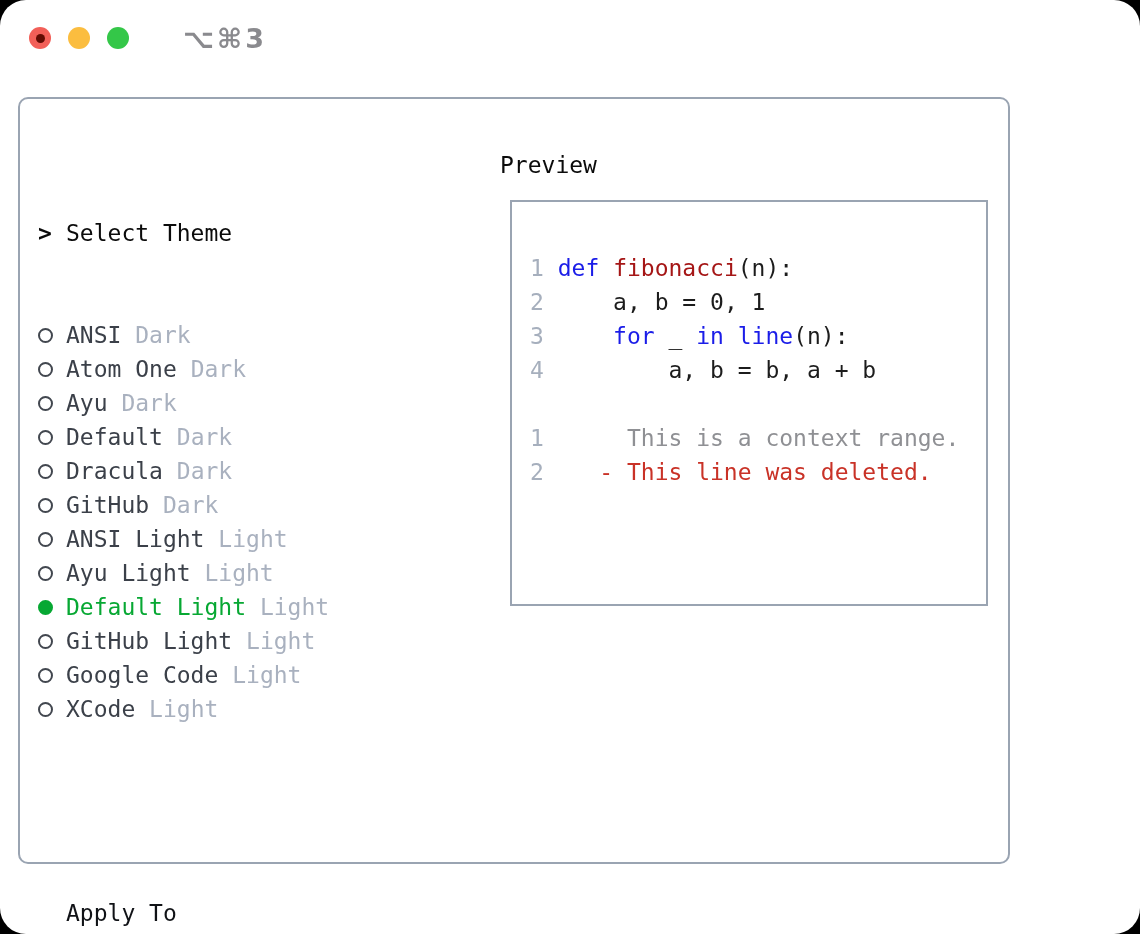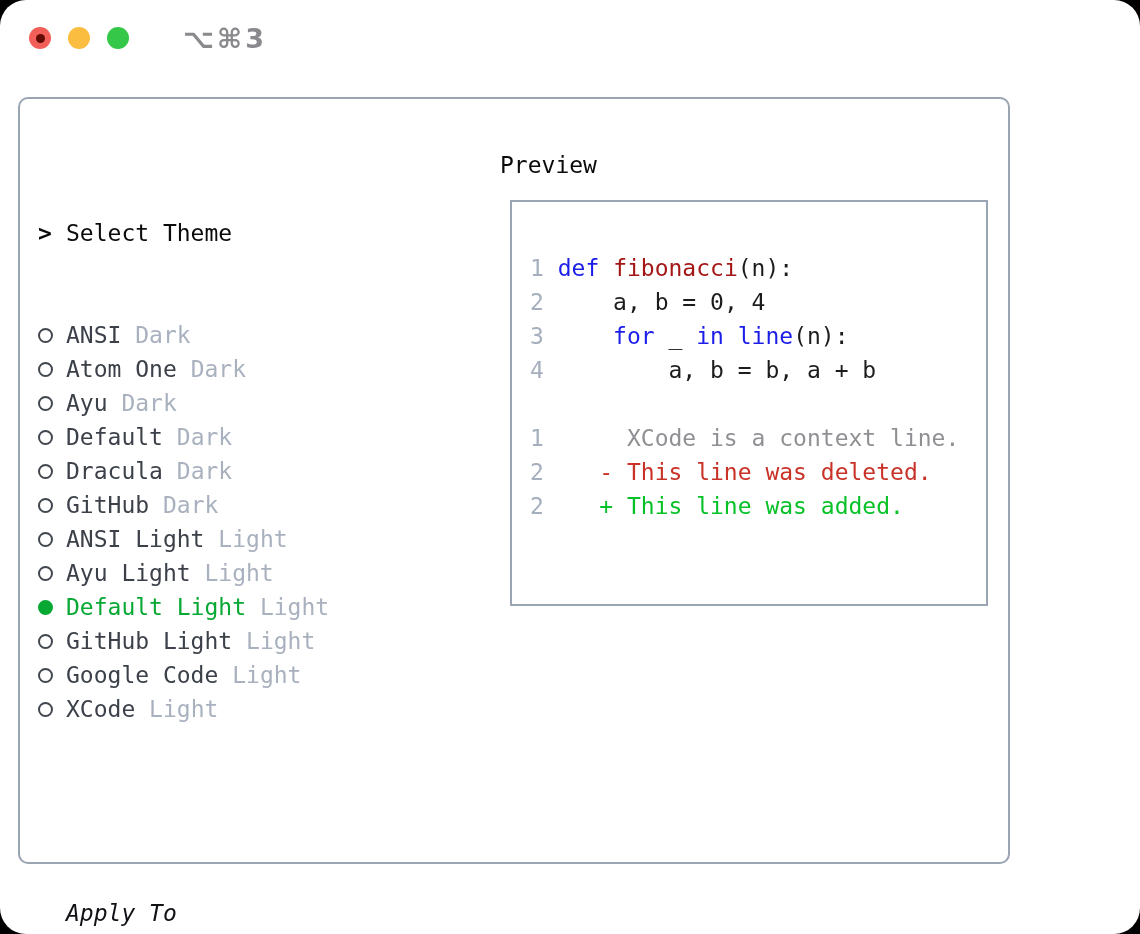--- a/index.html
+++ b/index.html
@@ -56,21 +56,21 @@
   .cursor { font-weight: bold; color: #0b0b0b; }
   .radio {
     width: 15px; height: 15px; box-sizing: border-box;
     border: 2px solid #42474f; border-radius: 50%;
   }
   .radio.sel { border-color: var(--selected-green); background: var(--selected-green); }
   .hdr { font-weight: normal; color: #0b0b0b; }
   .item-name { color: var(--item-text); }
   .item-variant { color: var(--muted-text); }
   .theme-row.sel .item-name { color: var(--selected-green); }
-  .apply-title { color: #101216; font-style: italic; }
+  .apply-title { color: #101216; }
   .gap { height: 34px; }
   
   .preview-title {
     position: absolute; left: 480px; top: 49px;
     font-size: 23px; line-height: 34px; font-weight: normal; color: #0b0b0b;
   }
   .preview-box {
     position: absolute; left: 490px; top: 101px;
     width: 478px; height: 406px;
     border: 2px solid var(--panel-border);
@@ -118,26 +118,25 @@
       </div>
       
       
       
     </div>
 
     <div class="preview-title">Preview</div>
     <div class="preview-box">
       <div id="code-block">
           <div class="cline"><span class="num">1</span> <span class="tok-kw">def</span><span class="tok-pl"> </span><span class="tok-fn">fibonacci</span><span class="tok-pl">(n):</span></div>
-          <div class="cline"><span class="num">2</span> <span class="tok-pl">    a, b = 0, 4</span></div>
+          <div class="cline"><span class="num">2</span> <span class="tok-pl">    a, b = 0, 1</span></div>
           <div class="cline"><span class="num">3</span> <span class="tok-pl">    </span><span class="tok-kw">for</span><span class="tok-pl"> _ </span><span class="tok-kw">in</span><span class="tok-pl"> </span><span class="tok-kw">line</span><span class="tok-pl">(n):</span></div>
           <div class="cline"><span class="num">4</span> <span class="tok-pl">        a, b = b, a + b</span></div>
         </div>
       <div class="cline"> </div>
       <div id="diff-block">
-          <div class="cline"><span class="num">1</span><span class="diff-context">      XCode is a context line.</span></div>
+          <div class="cline"><span class="num">1</span><span class="diff-context">      This is a context range.</span></div>
           <div class="cline"><span class="num">2</span><span class="diff-deleted">    - This line was deleted.</span></div>
-          <div class="cline"><span class="num">2</span><span class="diff-added">    + This line was added.</span></div>
         </div>
     </div>
 
   </div>
 </div>
 
 </body></html>

